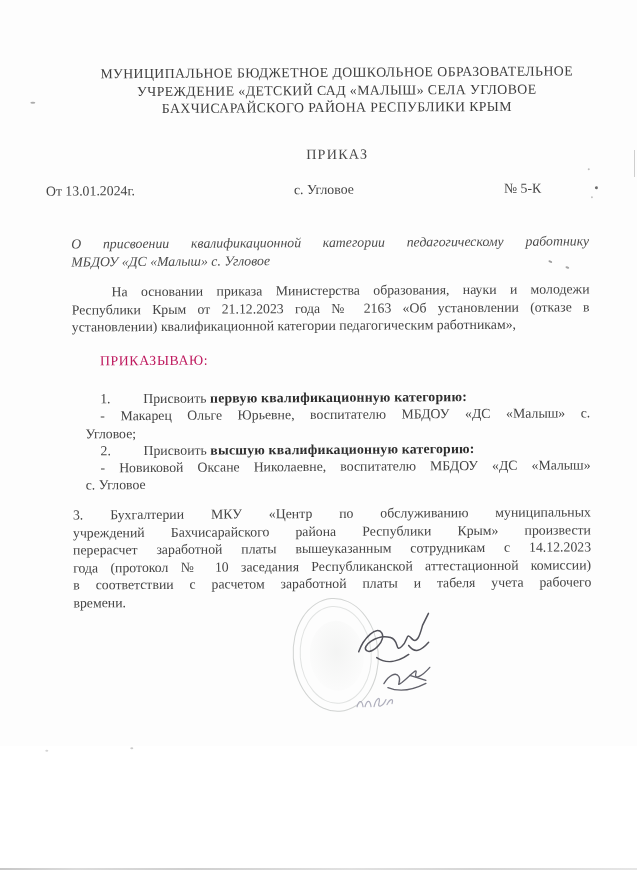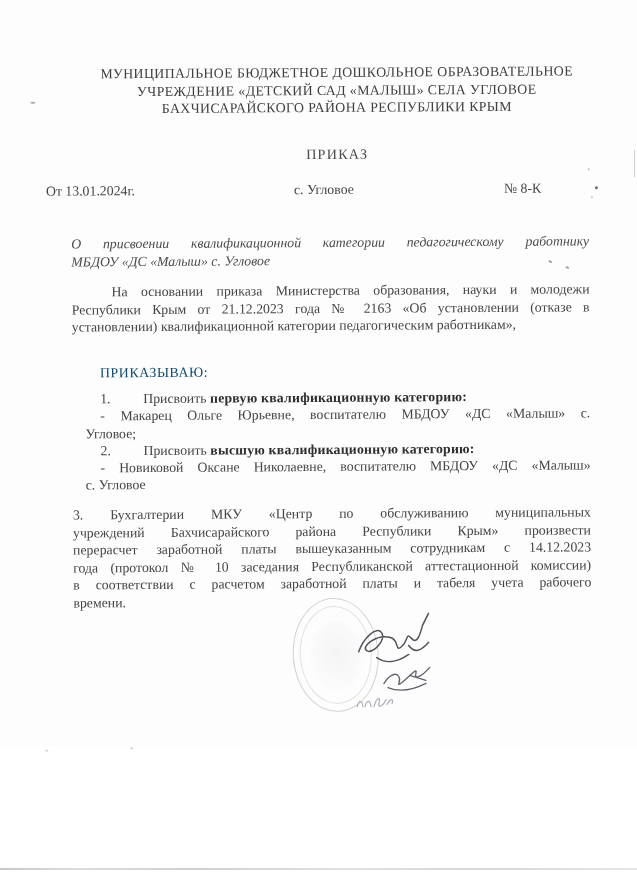--- a/index.html
+++ b/index.html
@@ -34,21 +34,21 @@
 
   
   .textblock { position:absolute; left:72px; width:518px; font-size:13.8px; line-height:17.6px; color:#454545; }
   .jlines > div { text-align:justify; text-align-last:justify; }
   .jlines > div:last-child { text-align:left; text-align-last:left; }
   .indent-first > div:first-child { text-indent:40px; }
 
   .subject { top:234px; font-style:italic; color:#4c4c4c; }
   .preamble { top:282px; }
 
-  .command { position:absolute; top:364px; left:100px; font-size:13.8px; letter-spacing:0.6px; color:#0c4a6e; }
+  .command { position:absolute; top:352px; left:100px; font-size:13.8px; letter-spacing:0.6px; color:#be185d; }
 
   .items { position:absolute; top:389px; left:85px; width:505px; font-size:13.8px; line-height:17.3px; color:#454545; }
   .item-head { text-indent:15px; }
   .item-num { display:inline-block; width:43px; text-indent:0; }
   .item-head b { font-weight:bold; color:#2e2e2e; letter-spacing:0.2px; }
   .person.jlines > div:first-child { text-indent:15px; }
 
   .resolution { top:505px; }
 
   
@@ -91,21 +91,21 @@
         <div>МУНИЦИПАЛЬНОЕ БЮДЖЕТНОЕ ДОШКОЛЬНОЕ ОБРАЗОВАТЕЛЬНОЕ</div>
         <div>УЧРЕЖДЕНИЕ «ДЕТСКИЙ САД «МАЛЫШ» СЕЛА УГЛОВОЕ</div>
         <div>БАХЧИСАРАЙСКОГО РАЙОНА РЕСПУБЛИКИ КРЫМ</div>
       </div>
 
     <div class="doc-title">ПРИКАЗ</div>
 
     <div class="date-row">
       <span class="date">От 13.01.2024г.</span>
       <span class="place">с. Угловое</span>
-      <span class="number">№ 8-К</span>
+      <span class="number">№ 5-К</span>
     </div>
 
     <div class="textblock subject jlines">
         <div>О  присвоении  квалификационной  категории  педагогическому  работнику</div>
         <div>МБДОУ «ДС «Малыш» с. Угловое</div>
       </div>
 
     <div class="textblock preamble jlines indent-first">
         <div>На основании приказа Министерства образования, науки и молодежи</div>
         <div>Республики Крым от 21.12.2023 года № 2163 «Об установлении (отказе в</div>

